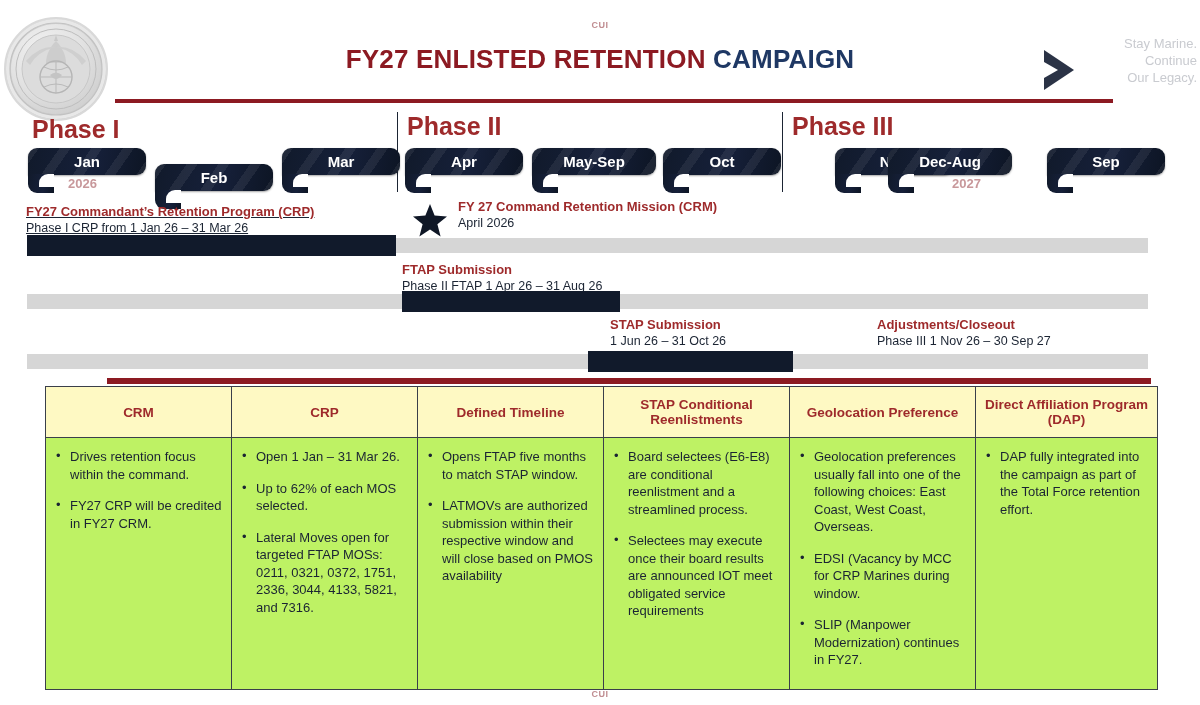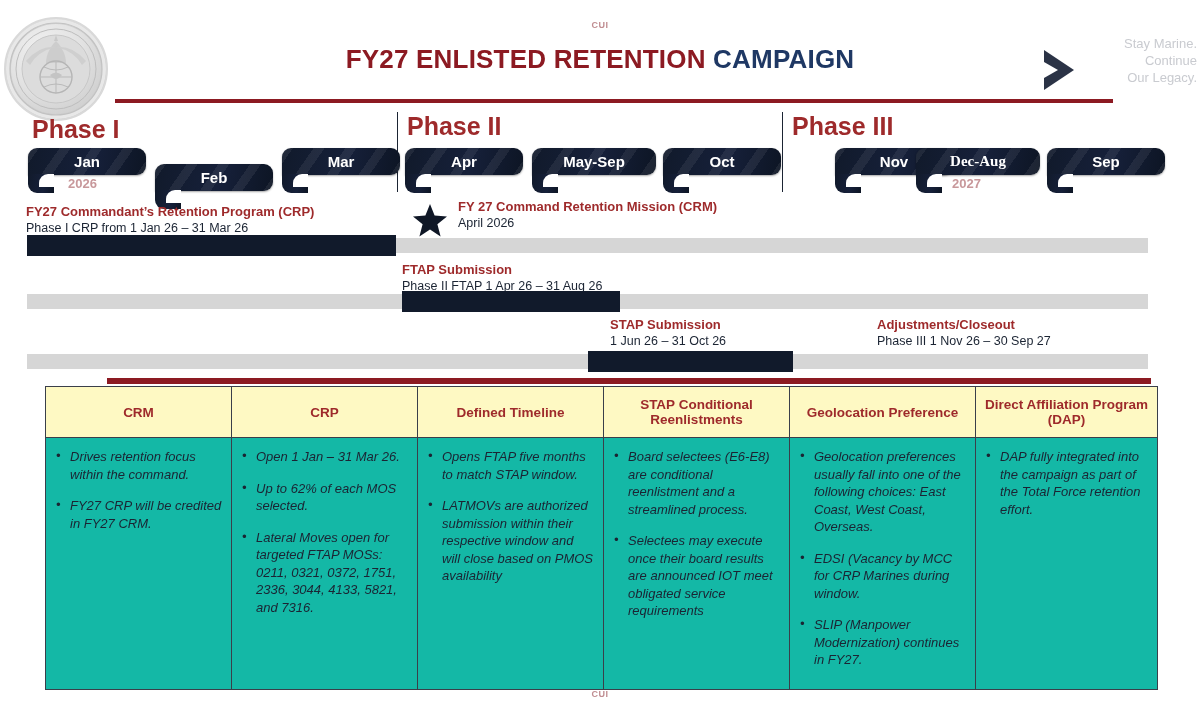--- a/index.html
+++ b/index.html
@@ -92,21 +92,21 @@
     position:absolute;font-size:13px;font-weight:bold;color:#c8989b;
   }
   .yr-2026{left:68px;top:176px;}
   .yr-2027{left:952px;top:176px;}
 
   
   .ms{position:absolute;}
   .ms .ms-title{font-size:13px;font-weight:bold;color:#9e2a2b;line-height:17px;}
   .ms .ms-sub{font-size:12.5px;color:#1b2433;line-height:16px;}
 
-  .ms-crp{left:26px;top:203px;}
+  .ms-crp{left:26px;top:203px;text-decoration:underline;}
   .ms-crm{left:458px;top:198px;}
   .ms-ftap{left:402px;top:261px;}
   .ms-stap{left:610px;top:316px;}
   .ms-adj{left:877px;top:316px;}
 
   .star{position:absolute;left:412px;top:203px;width:36px;height:36px;}
 
   
   .bar-track{position:absolute;height:15px;background:#d6d6d6;}
   .bar-fill{position:absolute;height:21px;background:#111a2b;top:-3px;}
@@ -120,21 +120,21 @@
   }
   table.matrix th, table.matrix td{
     border:1px solid #3a3f4a;
     vertical-align:top;
     padding:6px 8px;
   }
   table.matrix th{
     color:#9e2a2b;font-size:13.5px;font-weight:bold;text-align:center;
     height:38px;vertical-align:middle;background:#fef9c3;
   }
-  table.matrix td{background:#14b8a6;height:236px;font-style:italic;}
+  table.matrix td{background:#bef264;height:236px;}
   table.matrix ul{margin:4px 0 0 0;padding:0 0 0 16px;list-style:none;}
   table.matrix li{
     font-size:13px;line-height:17.5px;color:#1b2433;margin-bottom:14px;position:relative;
   }
   table.matrix li:before{
     content:"\2022";position:absolute;left:-14px;top:-1px;font-size:13px;color:#1b2433;
   }
 </style>
 </head>
 <body>
@@ -205,21 +205,21 @@
     </div>
   <div class="month" style="left:663px;width:118px;">
       <span>Oct</span>
       <span class="tail"></span>
     </div>
 
   <div class="month" style="left:789px;width:118px;margin-left:46px;">
       <span>Nov</span>
       <span class="tail"></span>
     </div>
-  <div class="month" style="left:916px;width:124px;font-family:Liberation Serif, serif;">
+  <div class="month" style="left:888px;width:124px;">
       <span>Dec-Aug</span>
       <span class="tail"></span>
     </div>
   <div class="month" style="left:1047px;width:118px;">
       <span>Sep</span>
       <span class="tail"></span>
     </div>
 
   <div class="yr yr-2026">2026</div>
   <div class="yr yr-2027">2027</div>

